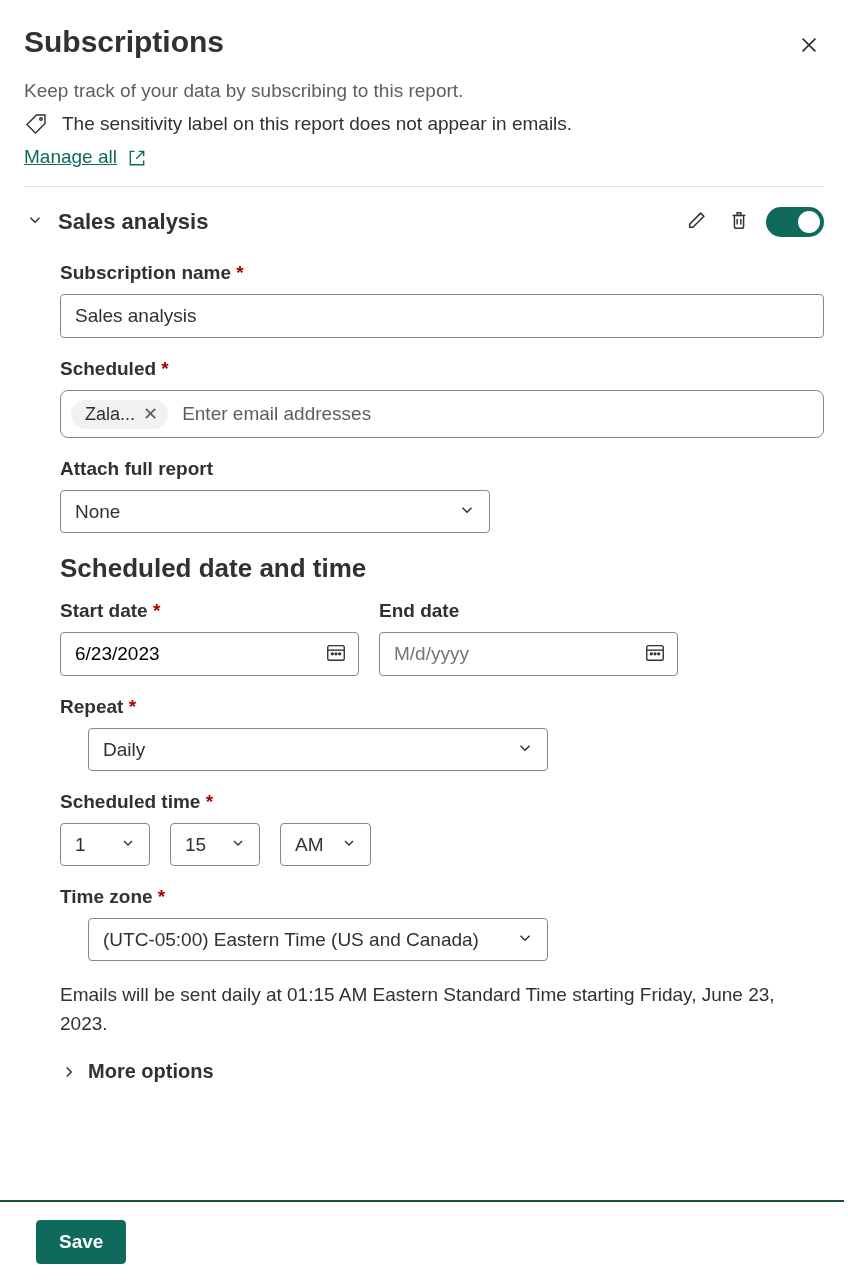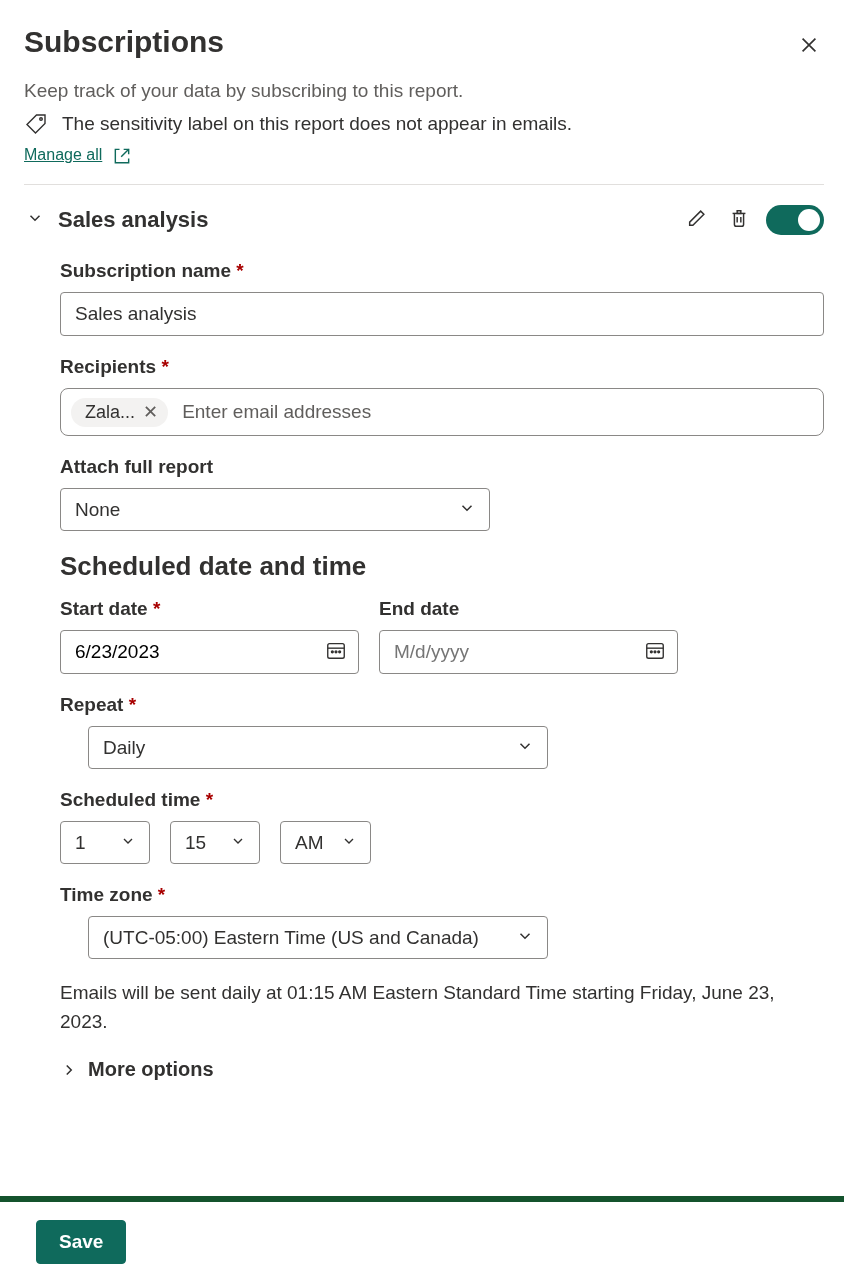--- a/index.html
+++ b/index.html
@@ -45,23 +45,23 @@
     align-items: center;
     gap: 14px;
     font-size: 19px;
     color: #323130;
     margin-bottom: 10px;
   }
   .tag-icon svg, .external-icon svg { display:block; }
   .link {
     color: #0f6a5c;
     text-decoration: underline;
-    font-size: 16px;
+    font-size: 19px;
     display: inline-flex;
-    align-items: flex-start;
+    align-items: flex-end;
     gap: 10px;
     cursor: pointer;
     margin-bottom: 18px;
   }
   .divider {
     border: none;
     border-top: 1px solid #e1dfdd;
     margin: 0;
   }
   .sub-header {
@@ -187,21 +187,21 @@
   .mini-select { width: auto; padding-right: 46px; min-width:90px;}
   .summary {
     font-size: 19px; line-height:1.5; margin-top:6px; margin-bottom:22px;
   }
   .more-row {
     display:flex; align-items:center; gap:10px; font-size:20px; font-weight:600;
     cursor:pointer; margin-bottom: 18px;
   }
   .footer {
     position:absolute; bottom:0; left:0; right:4px;
-    border-top: 6px solid #14532d;
+    border-top: 2px solid #14532d;
     padding: 18px 36px;
     display:flex; gap:14px; background:#fff;
   }
   .btn {
     font-size:19px;
     padding: 10px 22px;
     border-radius:4px;
     cursor:pointer;
     font-family:inherit;
   }
@@ -281,21 +281,21 @@
 
     <div class="field">
       <label class="label">
         <span>Subscription name</span> <span class="req">*</span>
       </label>
       <input class="input" value="Sales analysis" style="">
     </div>
 
     <div class="field">
       <label class="label">
-        <span>Recipients</span> <span class="req">*</span>
+        <span>Scheduled</span> <span class="req">*</span>
       </label>
       <div class="pill-input">
         <span class="pill">
           <span>Zala...</span>
           <span class="pill-x">✕</span>
         </span>
         <input class="pill-placeholder" placeholder="Enter email addresses" style="">
       </div>
     </div>
 

